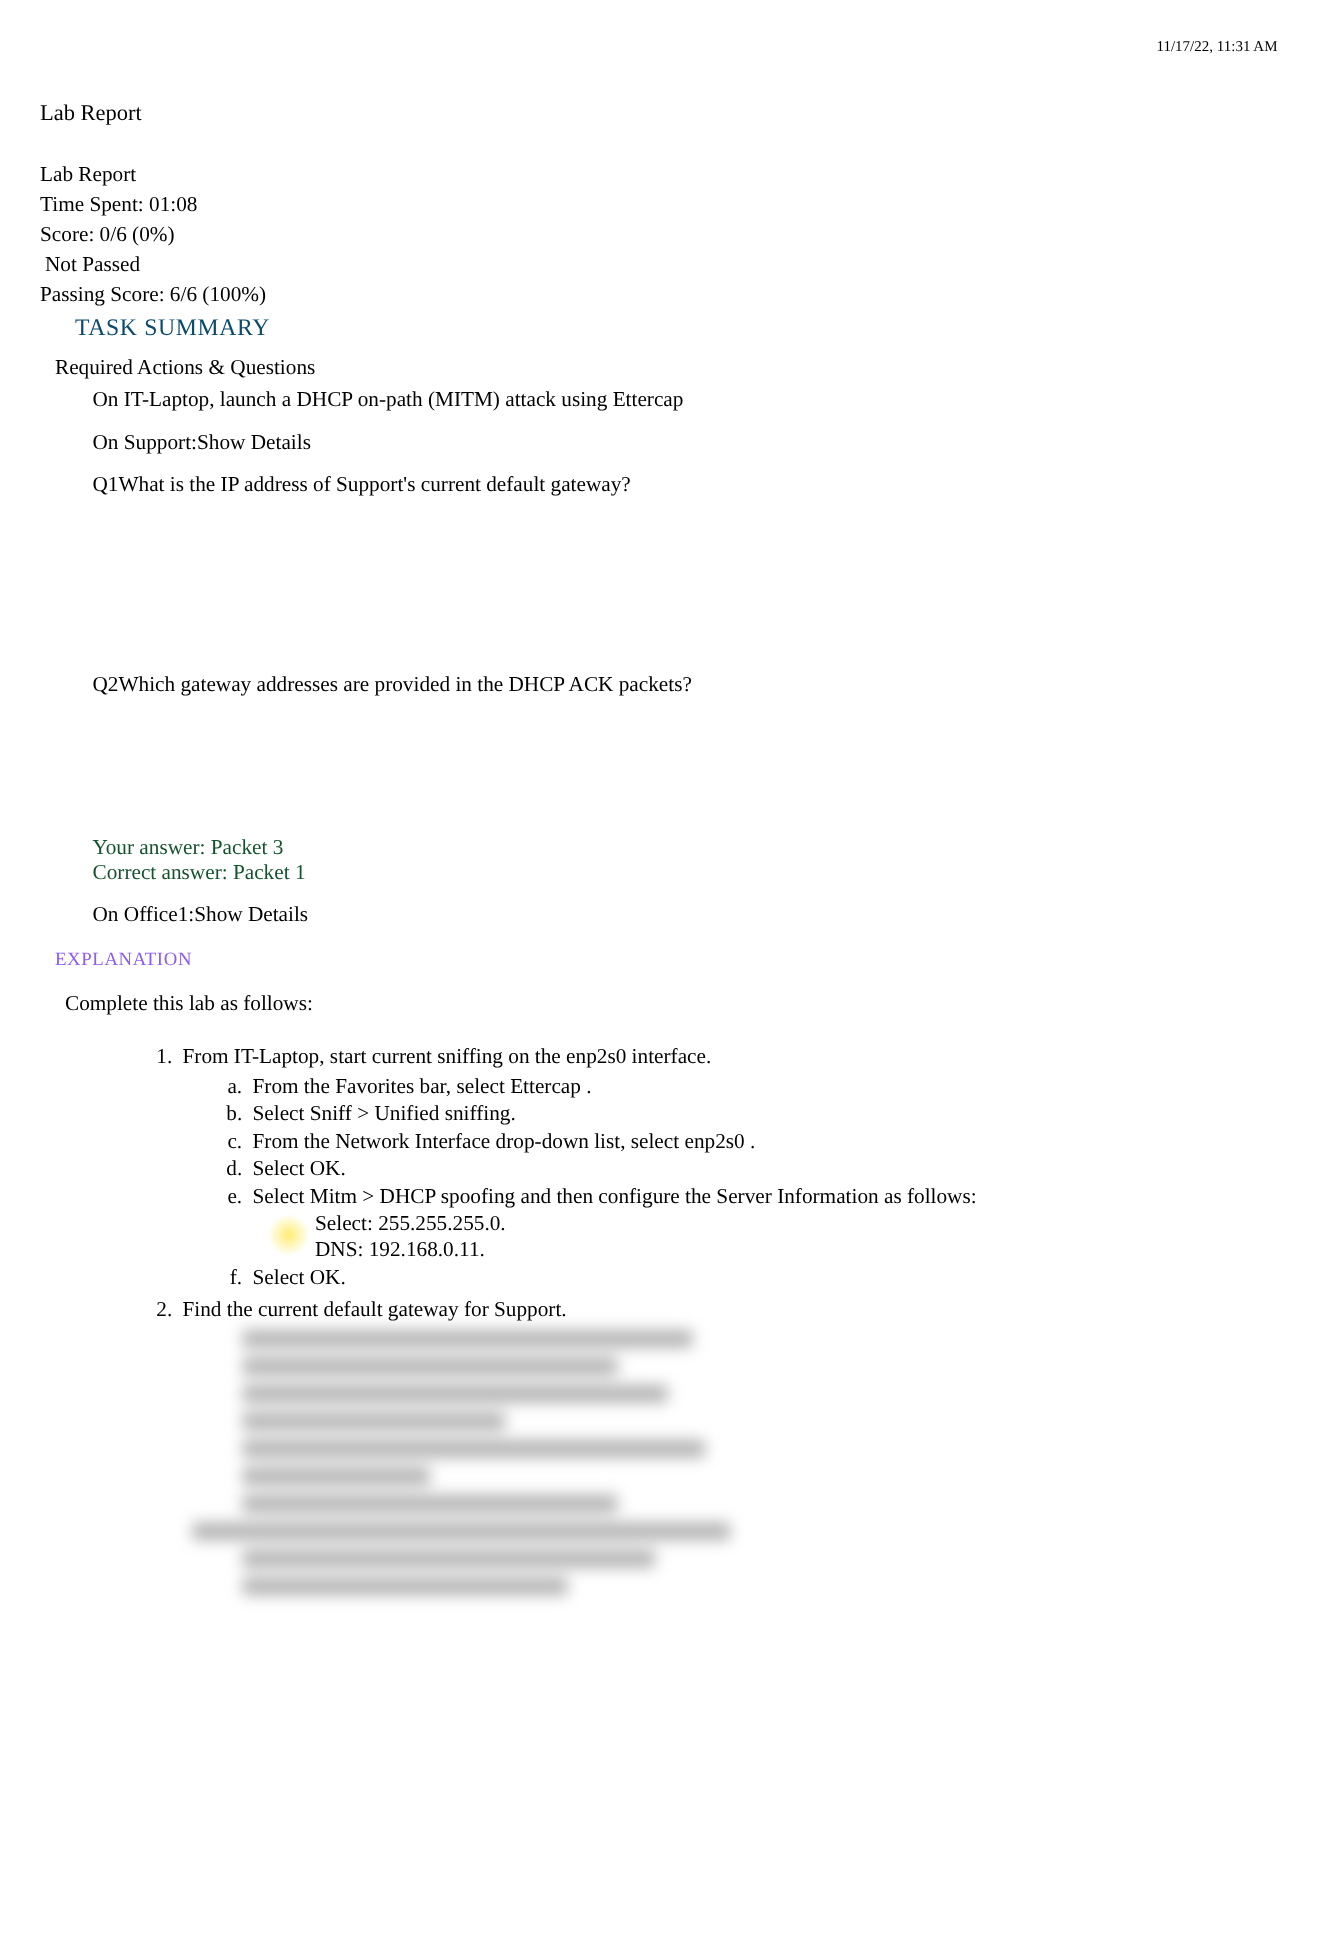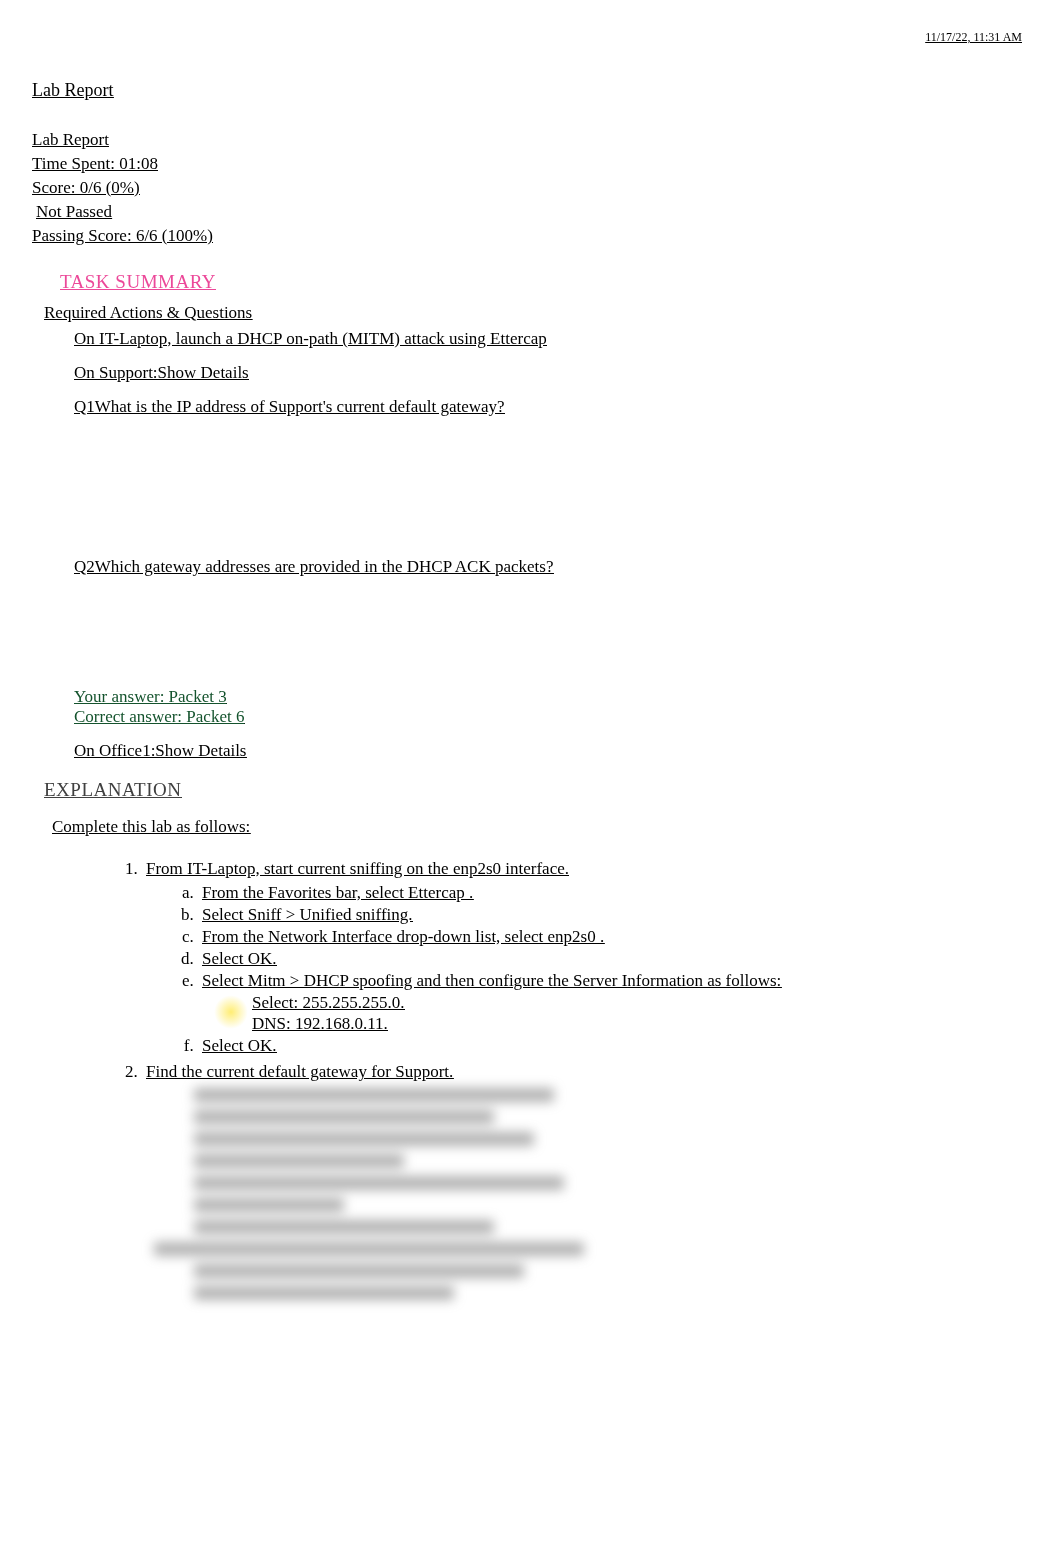--- a/index.html
+++ b/index.html
@@ -1,15 +1,15 @@
 <!DOCTYPE html>
 <html><head>
 <meta charset="utf-8">
 <style>
-  * { margin: 0; padding: 0; box-sizing: border-box; text-decoration: underline; }
+  * { margin: 0; padding: 0; box-sizing: border-box; }
   body {
     font-family: Georgia, 'Times New Roman', serif;
     background: #ffffff;
     width: 1062px;
     height: 1556px;
     position: relative;
     color: #000000;
   }
   .timestamp {
     position: absolute;
@@ -26,22 +26,22 @@
     margin-bottom: 28px;
   }
   .meta-block {
     font-size: 17px;
     line-height: 1.35;
   }
   .meta-line { margin-bottom: 1px; }
   .not-passed { margin-left: 4px; }
   .task-summary {
     font-size: 19px;
-    color: #ec4899;
-    margin-top: 23px;
+    color: #0c4a6e;
+    margin-top: 4px;
     margin-left: 28px;
     letter-spacing: 0.5px;
   }
   .req-heading {
     font-size: 17px;
     margin-top: 10px;
     margin-left: 12px;
   }
   .task-list {
     margin-left: 42px;
@@ -52,22 +52,22 @@
     margin-bottom: 14px;
   }
   .q-block {
     margin-bottom: 14px;
   }
   .q-gap-large { margin-bottom: 140px; }
   .q-gap-med { margin-bottom: 110px; }
   .q3-block { margin-bottom: 14px; }
   .answer-line { color: #14532d; }
   .explanation-heading {
-    font-size: 19px;
-    color: #404040;
+    font-size: 15px;
+    color: #8b5cf6;
     margin-left: 12px;
     margin-top: 18px;
     letter-spacing: 0.5px;
   }
   .complete-line {
     font-size: 17px;
     margin-left: 20px;
     margin-top: 16px;
   }
   ol.main-steps {
@@ -162,21 +162,21 @@
     <div class="q-block q-gap-large">
       <span>Q1</span><span>What is the IP address of Support's current default gateway?</span>
     </div>
 
     <div class="q-block q-gap-med">
       <span>Q2</span><span>Which gateway addresses are provided in the DHCP ACK packets?</span>
     </div>
 
     <div class="q3-block">
       <div class="answer-line">Your answer: Packet 3</div>
-      <div class="answer-line">Correct answer: Packet 6</div>
+      <div class="answer-line">Correct answer: Packet 1</div>
     </div>
 
     <div class="task-item">On Office1:Show Details</div>
   </div>
 
   <div class="explanation-heading">EXPLANATION</div>
 
   <div class="complete-line">Complete this lab as follows:</div>
 
   <ol class="main-steps">

